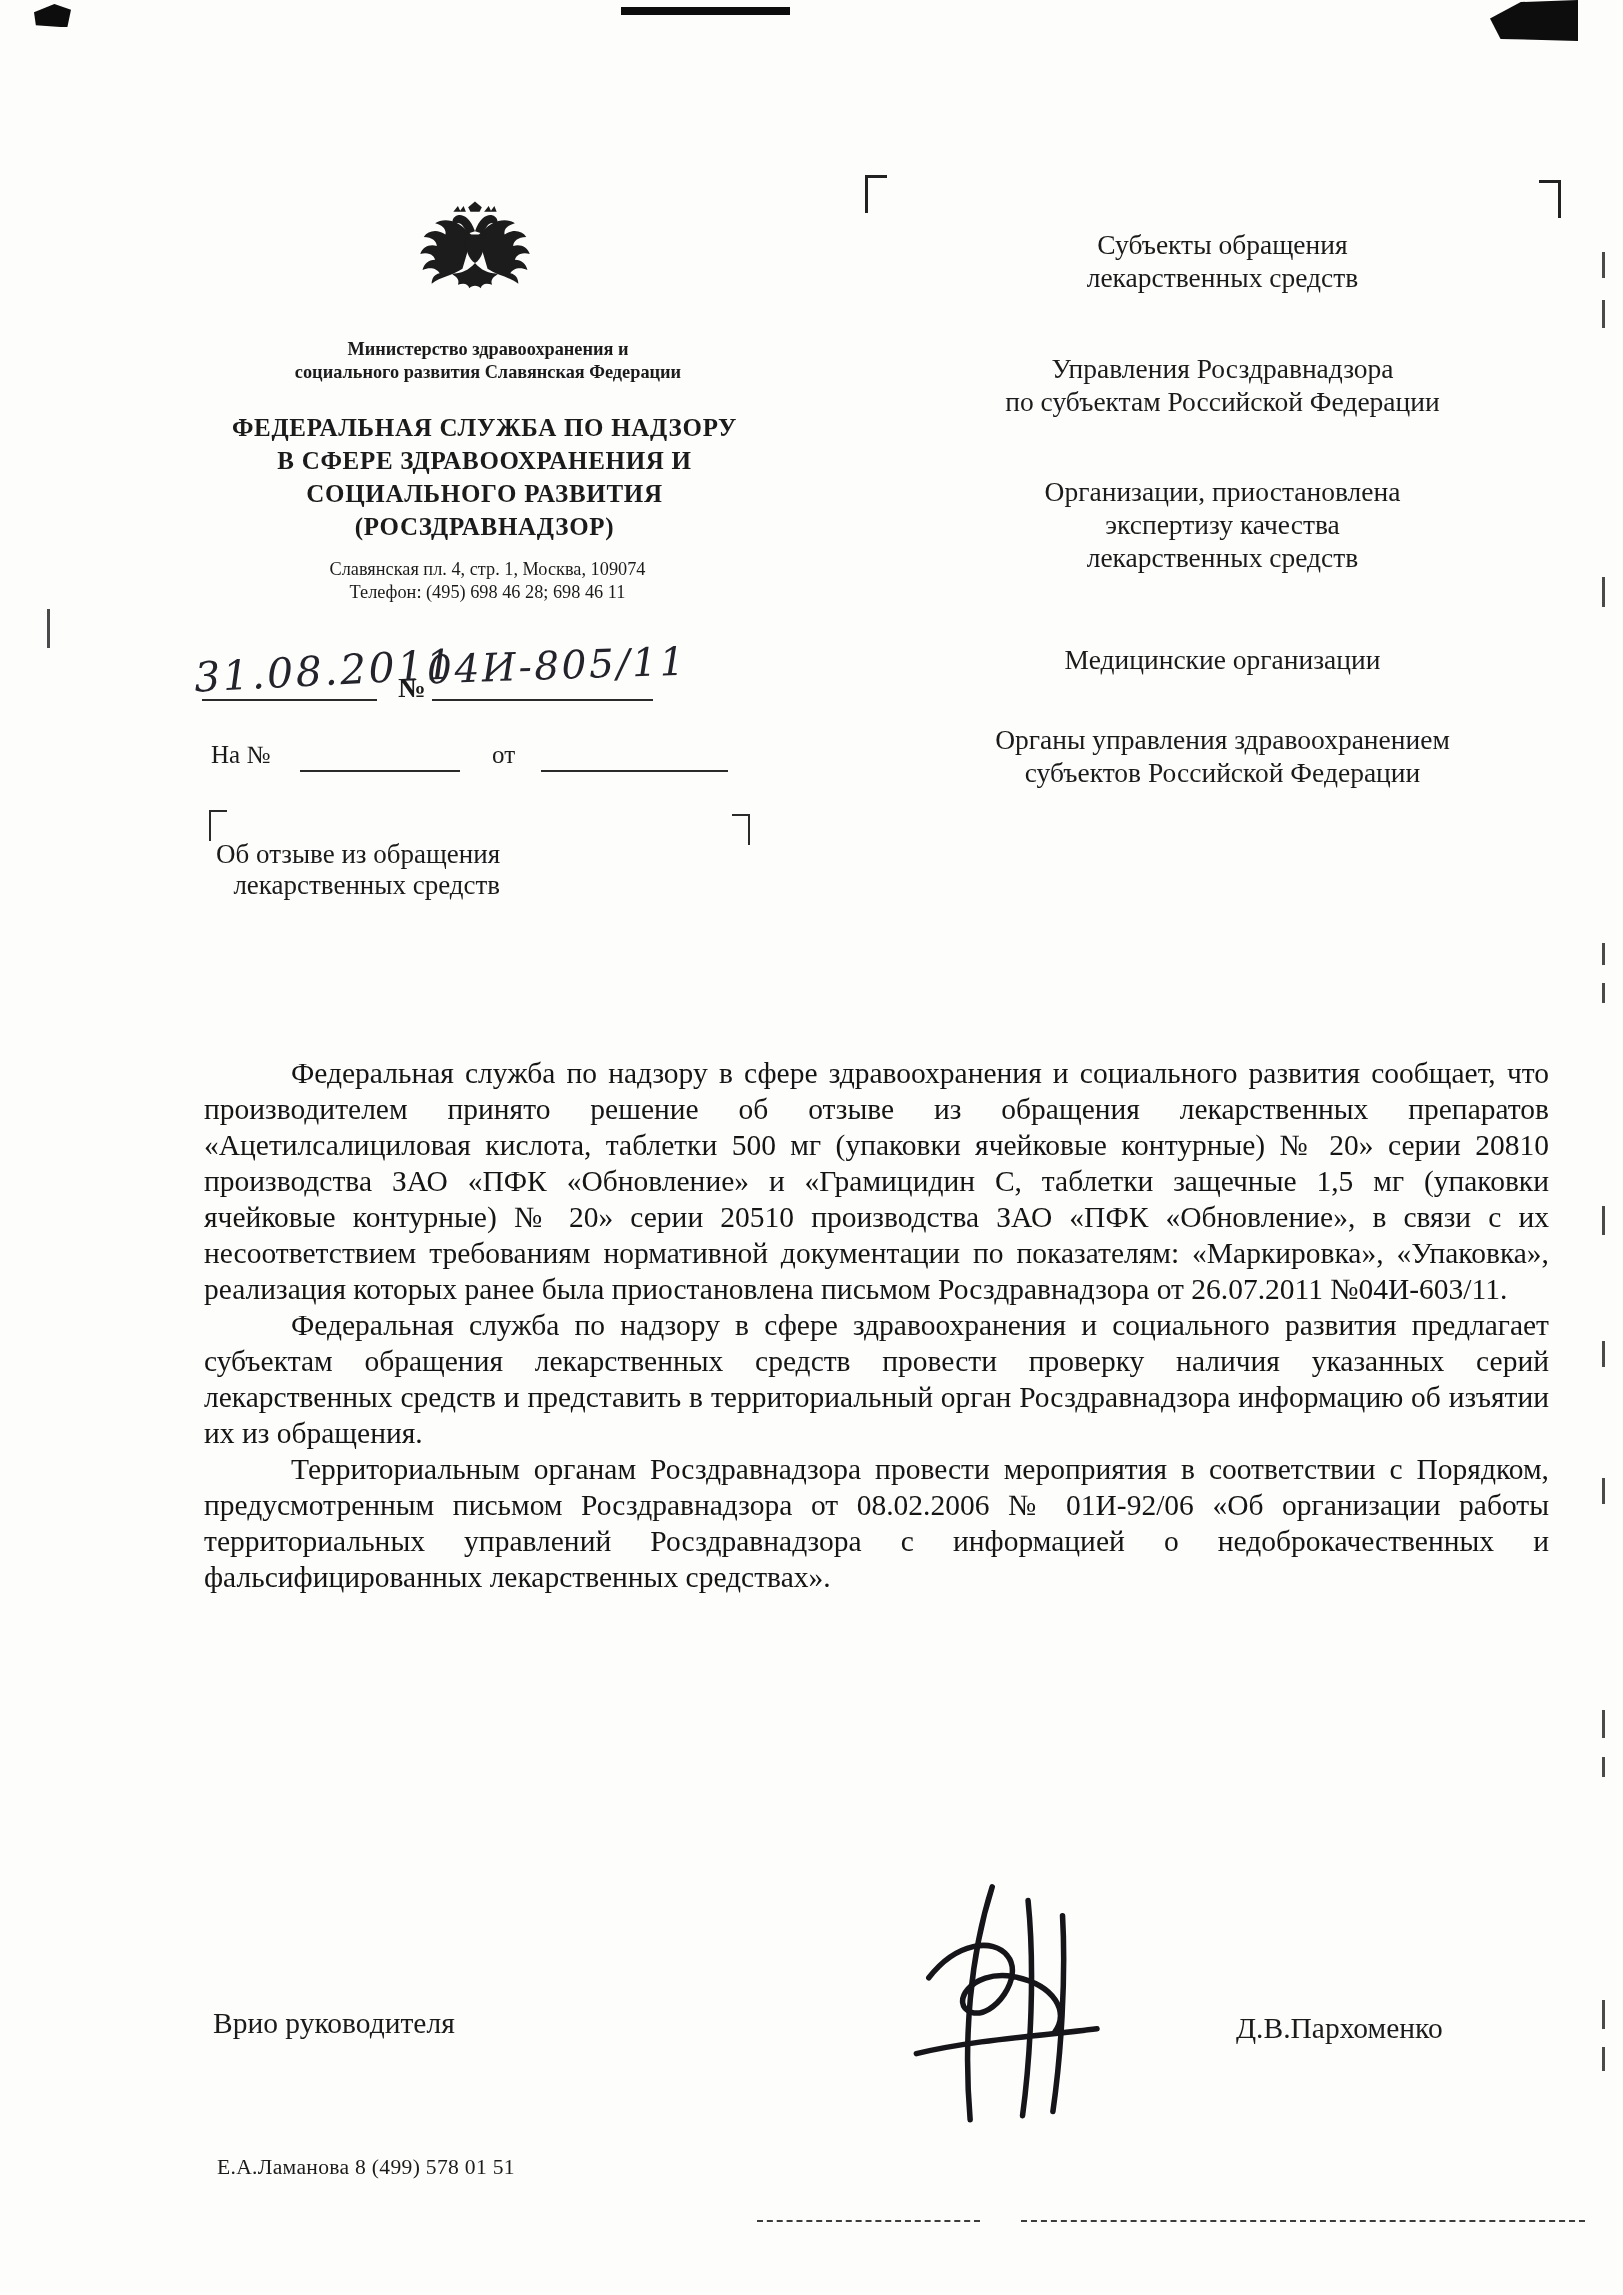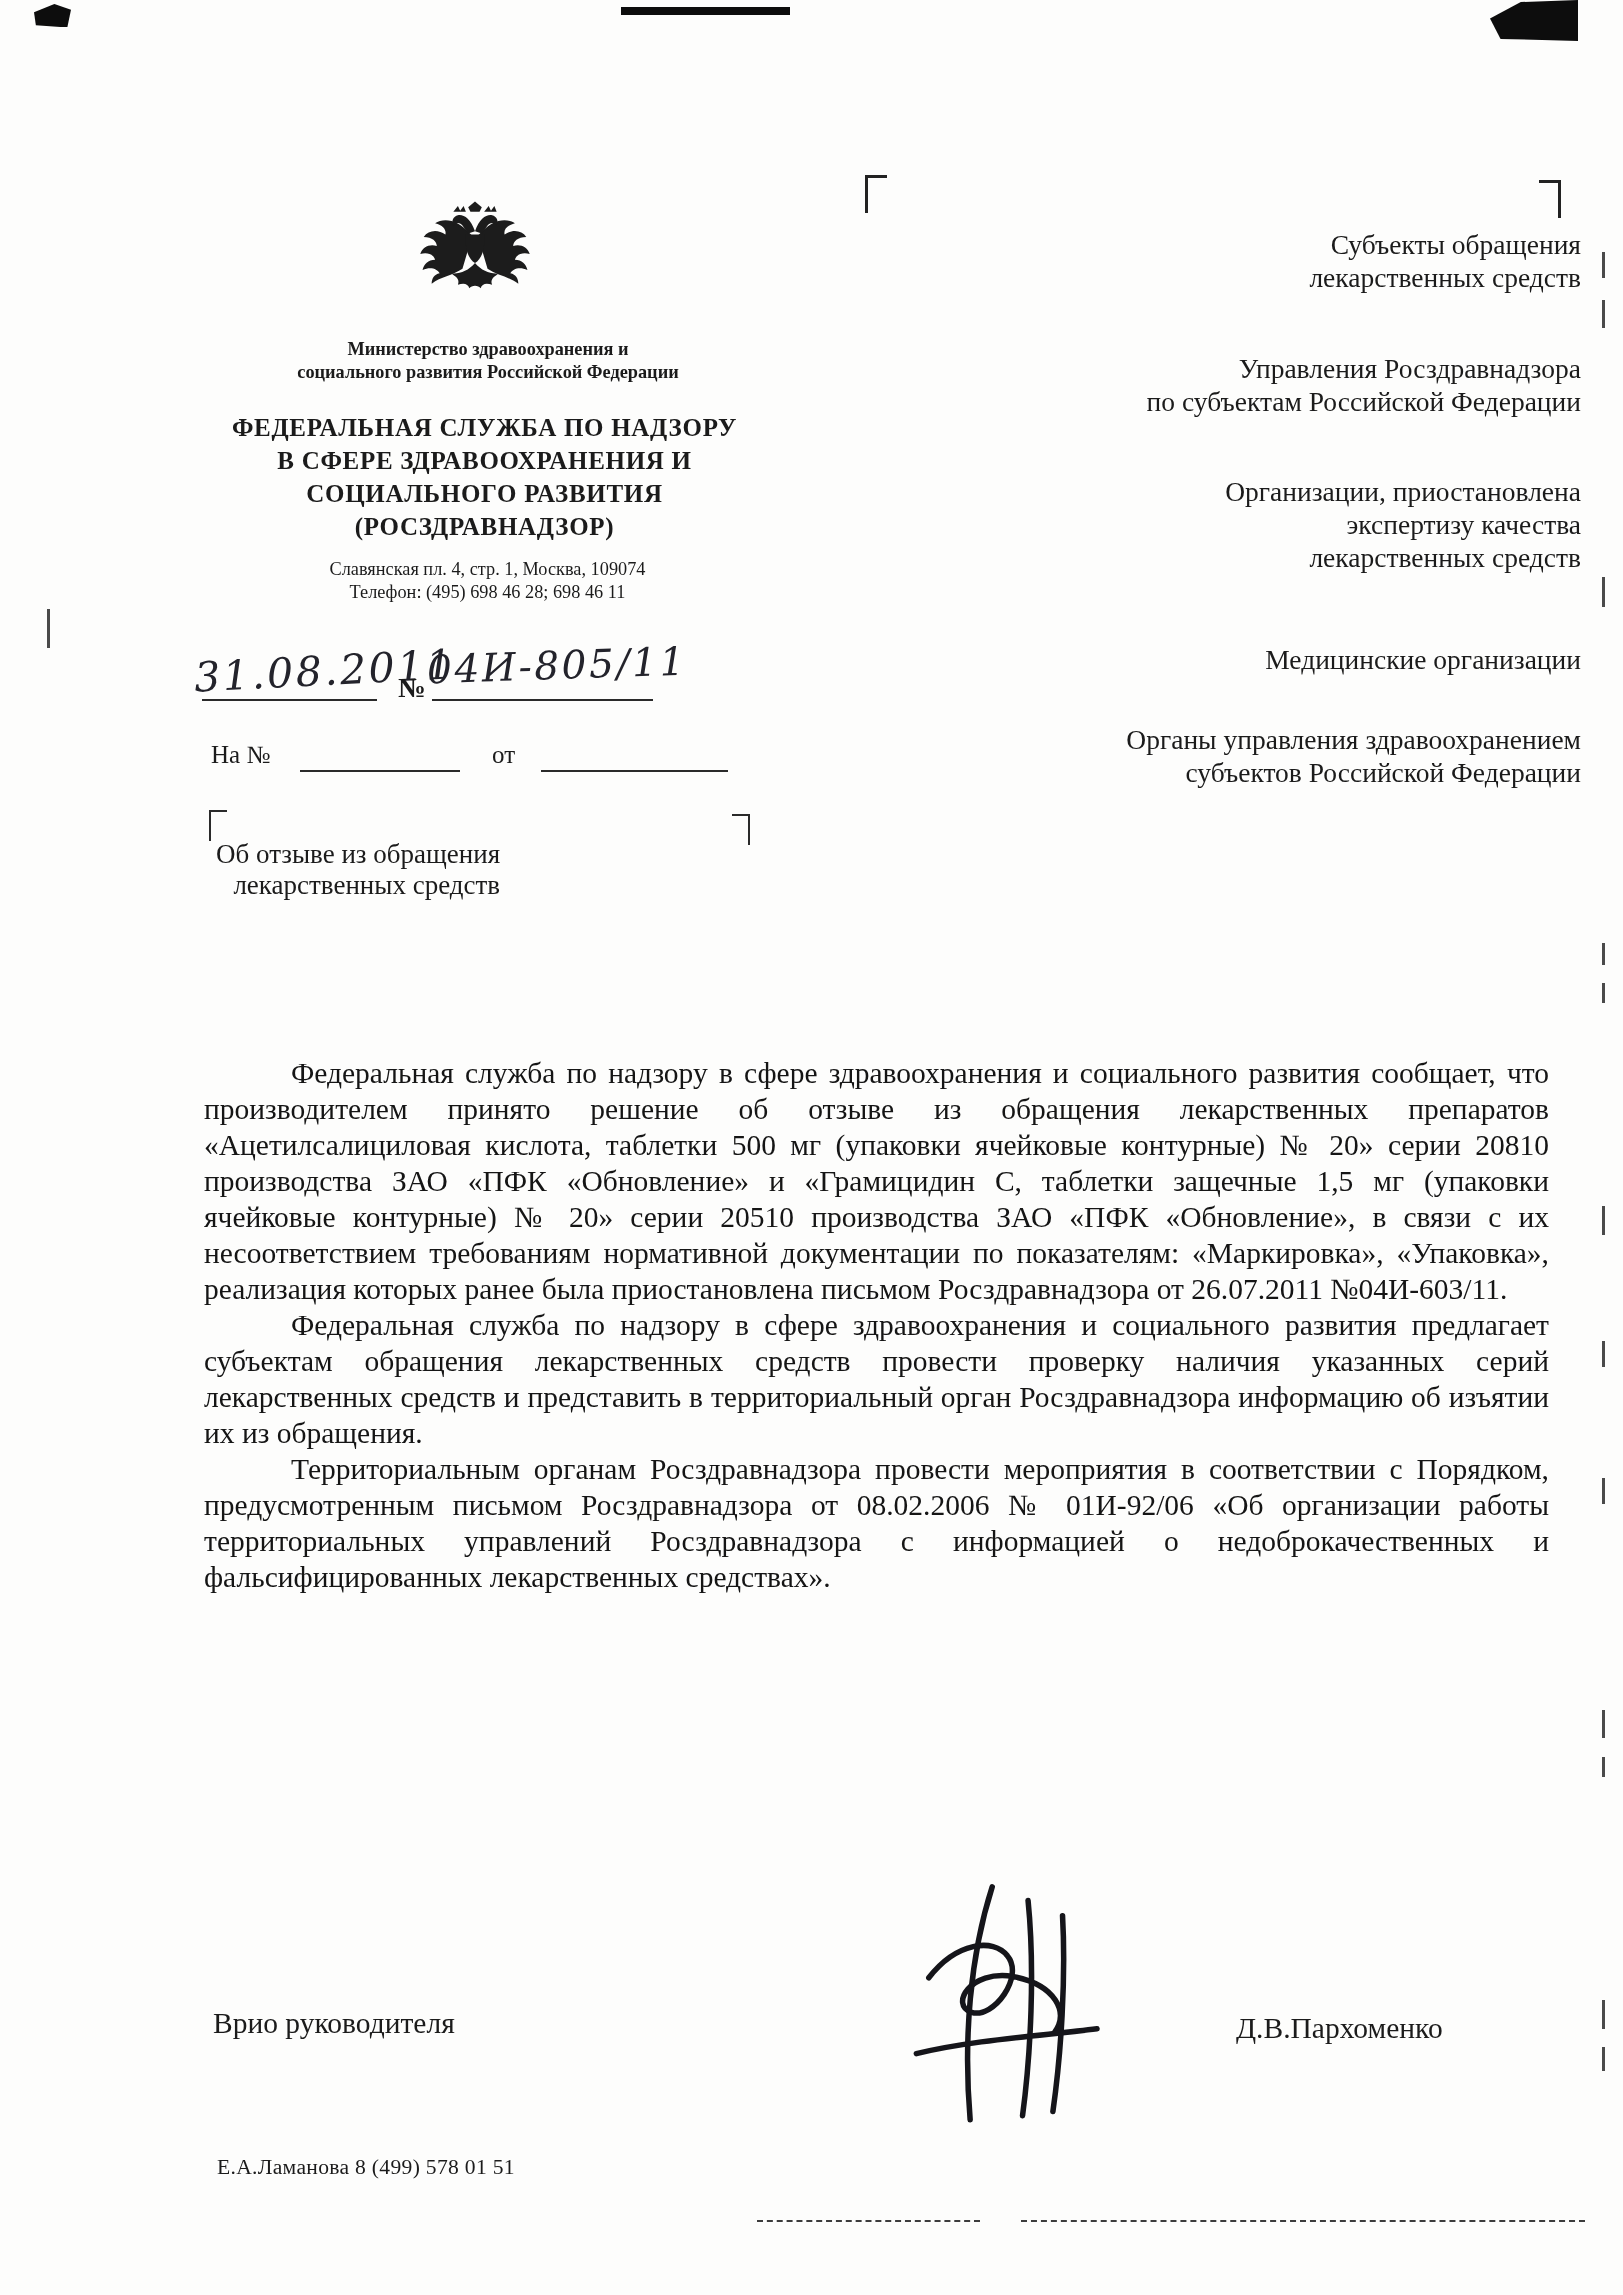--- a/index.html
+++ b/index.html
@@ -44,21 +44,21 @@
   .hw-date   { left:194px; top:647px; font-size:41px; transform:rotate(-3deg); }
   .hw-number { left:427px; top:643px; font-size:39px; transform:rotate(-2deg); }
   .blank-line { border-bottom:2px solid #2a2a2a; height:0; }
 
   .no-sign { left:398px; top:672px; font-size:27.5px; font-weight:bold; }
   .ref-label { font-size:25px; }
 
   .subject { left:216px; top:839px; font-size:27px; line-height:31px;text-align:right; }
 
   
-  .addressee { left:864px; top:0; width:717px; font-size:27.5px; line-height:33px; text-align:right; }
+  .addressee { left:864px; top:0; width:717px; font-size:27.5px; line-height:33px; text-align:center; }
   .a1 { top:228px; } .a2 { top:352px; } .a3 { top:475px; } .a4 { top:643px; } .a5 { top:723px; }
 
   
   .body-text { left:204px; top:1055px; width:1345px; }
   .body-text p {
     font-size:29.5px;
     line-height:36px;
     text-align:justify;
     text-indent:87px;
     color:#151515;
@@ -106,21 +106,21 @@
       <path d="M62 18 l8 -10 4 8 6 -8 4 10 z"></path>
       <path d="M116 18 l8 -10 4 8 6 -8 4 10 z"></path>
       <path d="M88 10 l12 -10 12 10 -4 8 -16 0 z"></path>
       <path d="M84 58 L116 58 C118 84 112 100 100 108 C88 100 82 84 84 58 Z"></path>
       <path d="M100 108 C88 122 72 128 58 126 C66 132 74 136 70 146 C80 142 88 144 90 152 C94 146 106 146 110 152 C112 144 120 142 130 146 C126 136 134 132 142 126 C128 128 112 122 100 108 Z"></path>
     </g>
   </svg>
 </div>
 
 <div class="abs ministry center pre">Министерство здравоохранения и
-социального развития Российской Федерации</div>
+социального развития Славянская Федерации</div>
 <div class="abs service center pre">ФЕДЕРАЛЬНАЯ СЛУЖБА ПО НАДЗОРУ
 В СФЕРЕ ЗДРАВООХРАНЕНИЯ И
 СОЦИАЛЬНОГО РАЗВИТИЯ
 (РОСЗДРАВНАДЗОР)</div>
 <div class="abs addr center">Славянская пл. 4, стр. 1, Москва, 109074</div>
 <div class="abs phone center">Телефон: (495) 698 46 28; 698 46 11</div>
 
 <div class="abs blank-line" style="left:202px; top:699px; width:175px;"></div>
 <div class="abs handwritten hw-date">31.08.2011</div>
 <div class="abs no-sign">№</div>

